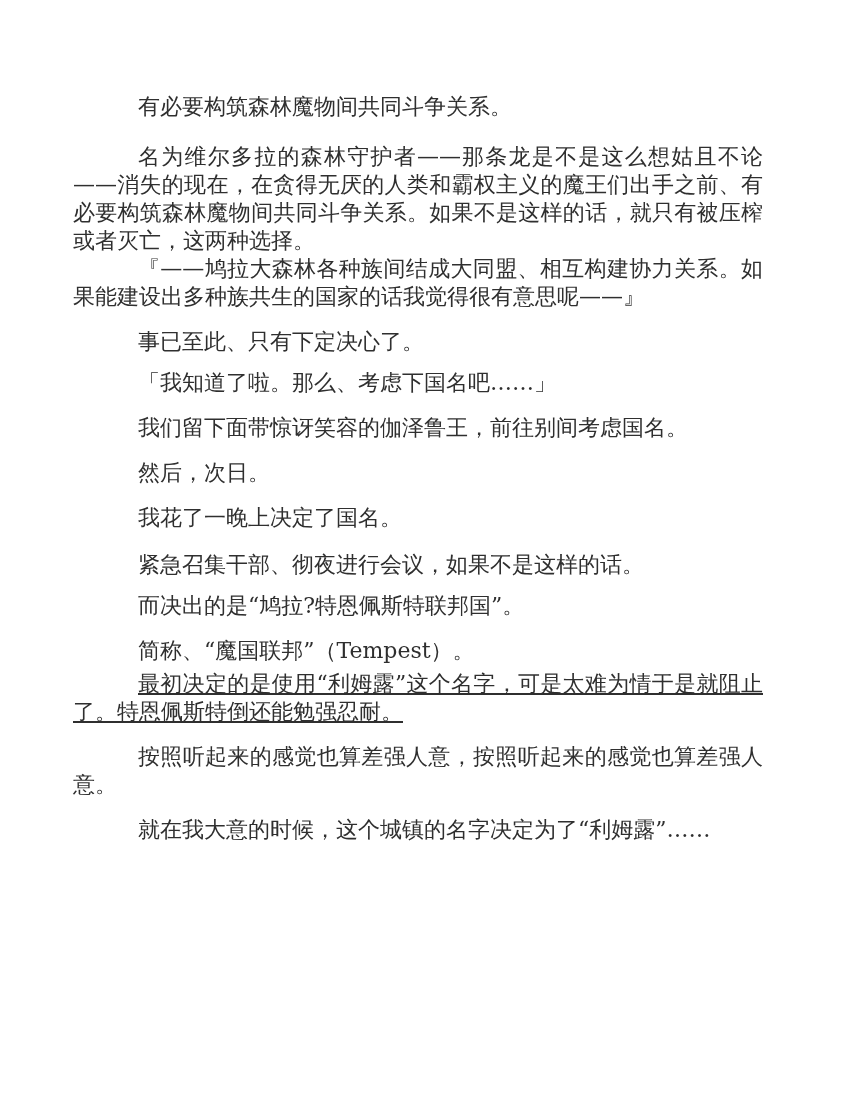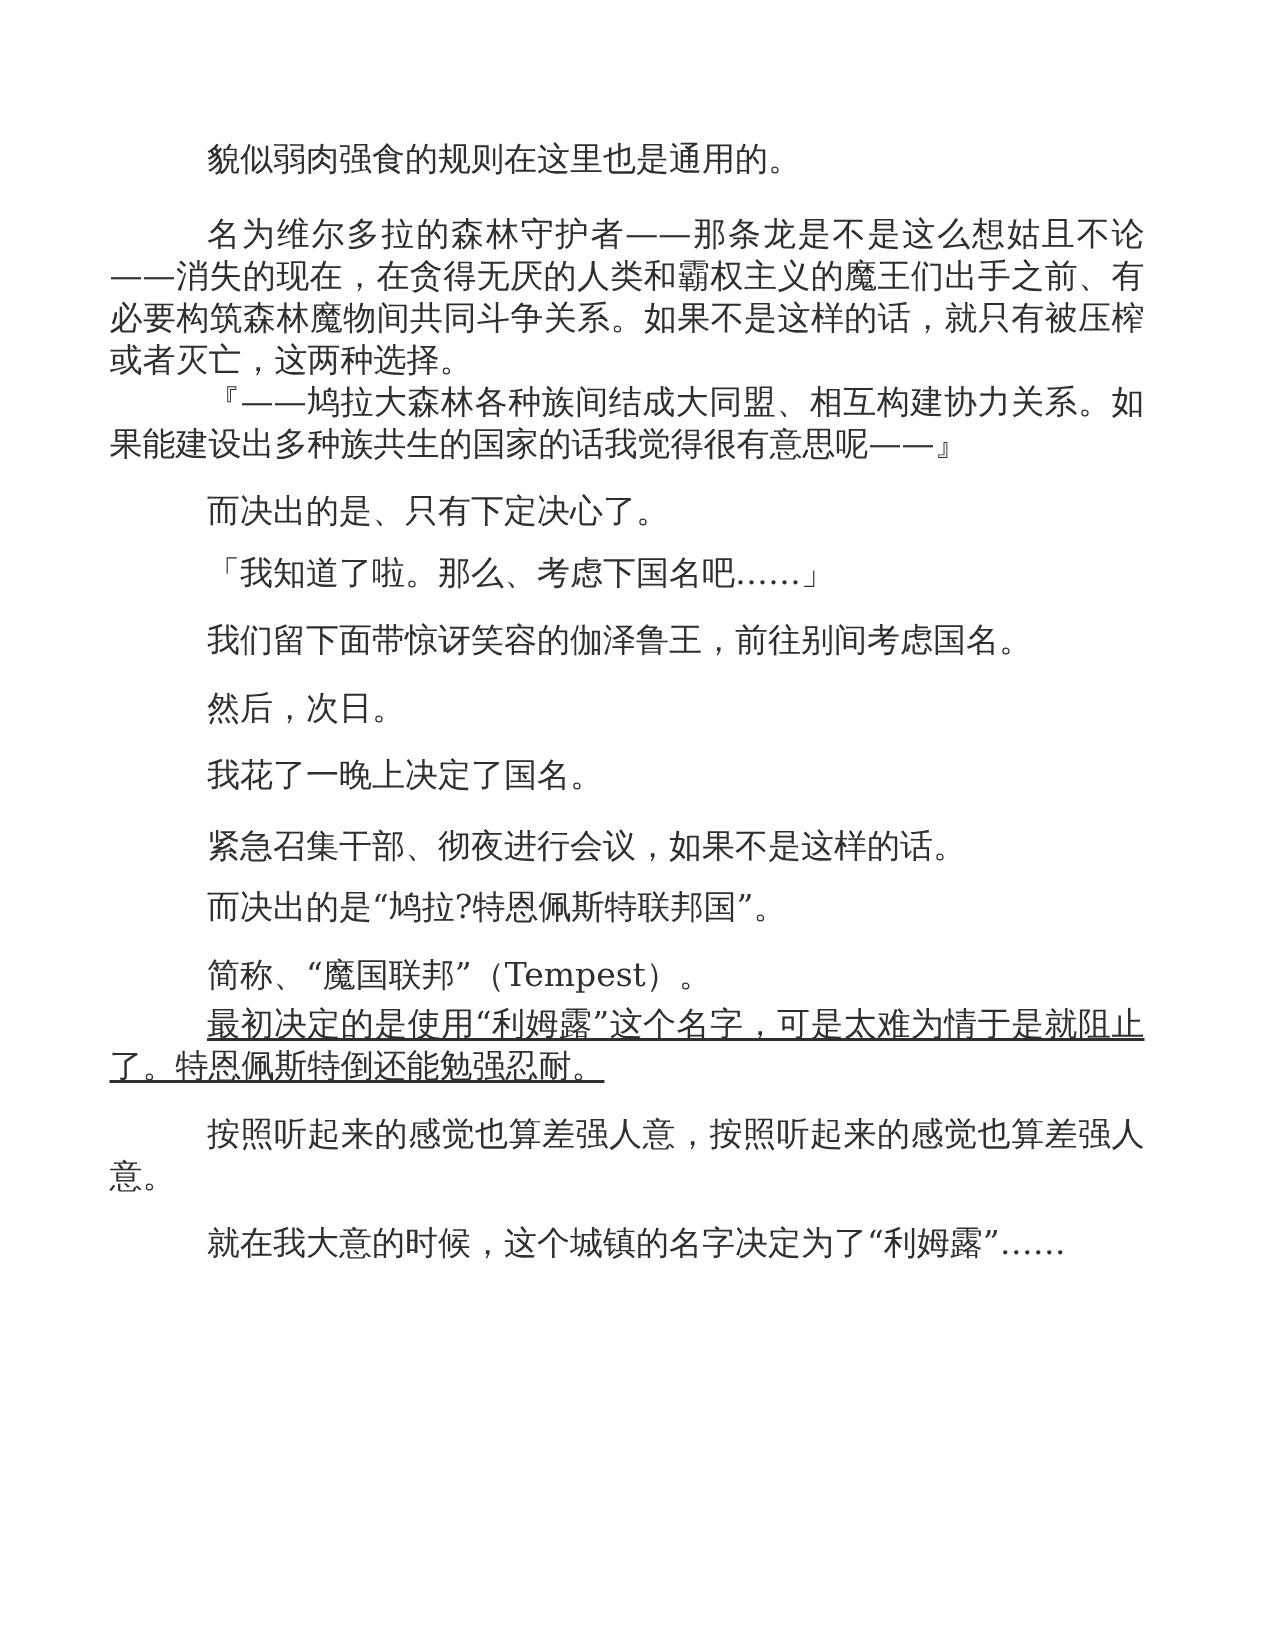--- a/index.html
+++ b/index.html
@@ -38,24 +38,24 @@
   .doc p:nth-child(5)  { margin-top: 13px; }
   .doc p:nth-child(9)  { margin-top: 19px; }
   .doc p:nth-child(10) { margin-top: 13px; }
   .doc p:nth-child(12) { margin-top: 5px; text-decoration: underline; }
 </style>
 </head>
 <body>
 
 <div class="page">
   <div class="doc" id="doc">
-      <p>貌似弱肉强食的规则在这里也是通用的。</p>
+      <p>有必要构筑森林魔物间共同斗争关系。</p>
       <p>名为维尔多拉的森林守护者——那条龙是不是这么想姑且不论——消失的现在，在贪得无厌的人类和霸权主义的魔王们出手之前、有必要构筑森林魔物间共同斗争关系。如果不是这样的话，就只有被压榨或者灭亡，这两种选择。</p>
       <p>『——鸠拉大森林各种族间结成大同盟、相互构建协力关系。如果能建设出多种族共生的国家的话我觉得很有意思呢——』</p>
-      <p>而决出的是、只有下定决心了。</p>
+      <p>事已至此、只有下定决心了。</p>
       <p>「我知道了啦。那么、考虑下国名吧……」</p>
       <p>我们留下面带惊讶笑容的伽泽鲁王，前往别间考虑国名。</p>
       <p>然后，次日。</p>
       <p>我花了一晚上决定了国名。</p>
       <p>紧急召集干部、彻夜进行会议，如果不是这样的话。</p>
       <p>而决出的是“鸠拉?特恩佩斯特联邦国”。</p>
       <p>简称、“魔国联邦”（Tempest）。</p>
       <p>最初决定的是使用“利姆露”这个名字，可是太难为情于是就阻止了。特恩佩斯特倒还能勉强忍耐。</p>
       <p>按照听起来的感觉也算差强人意，按照听起来的感觉也算差强人意。</p>
       <p>就在我大意的时候，这个城镇的名字决定为了“利姆露”……</p>

